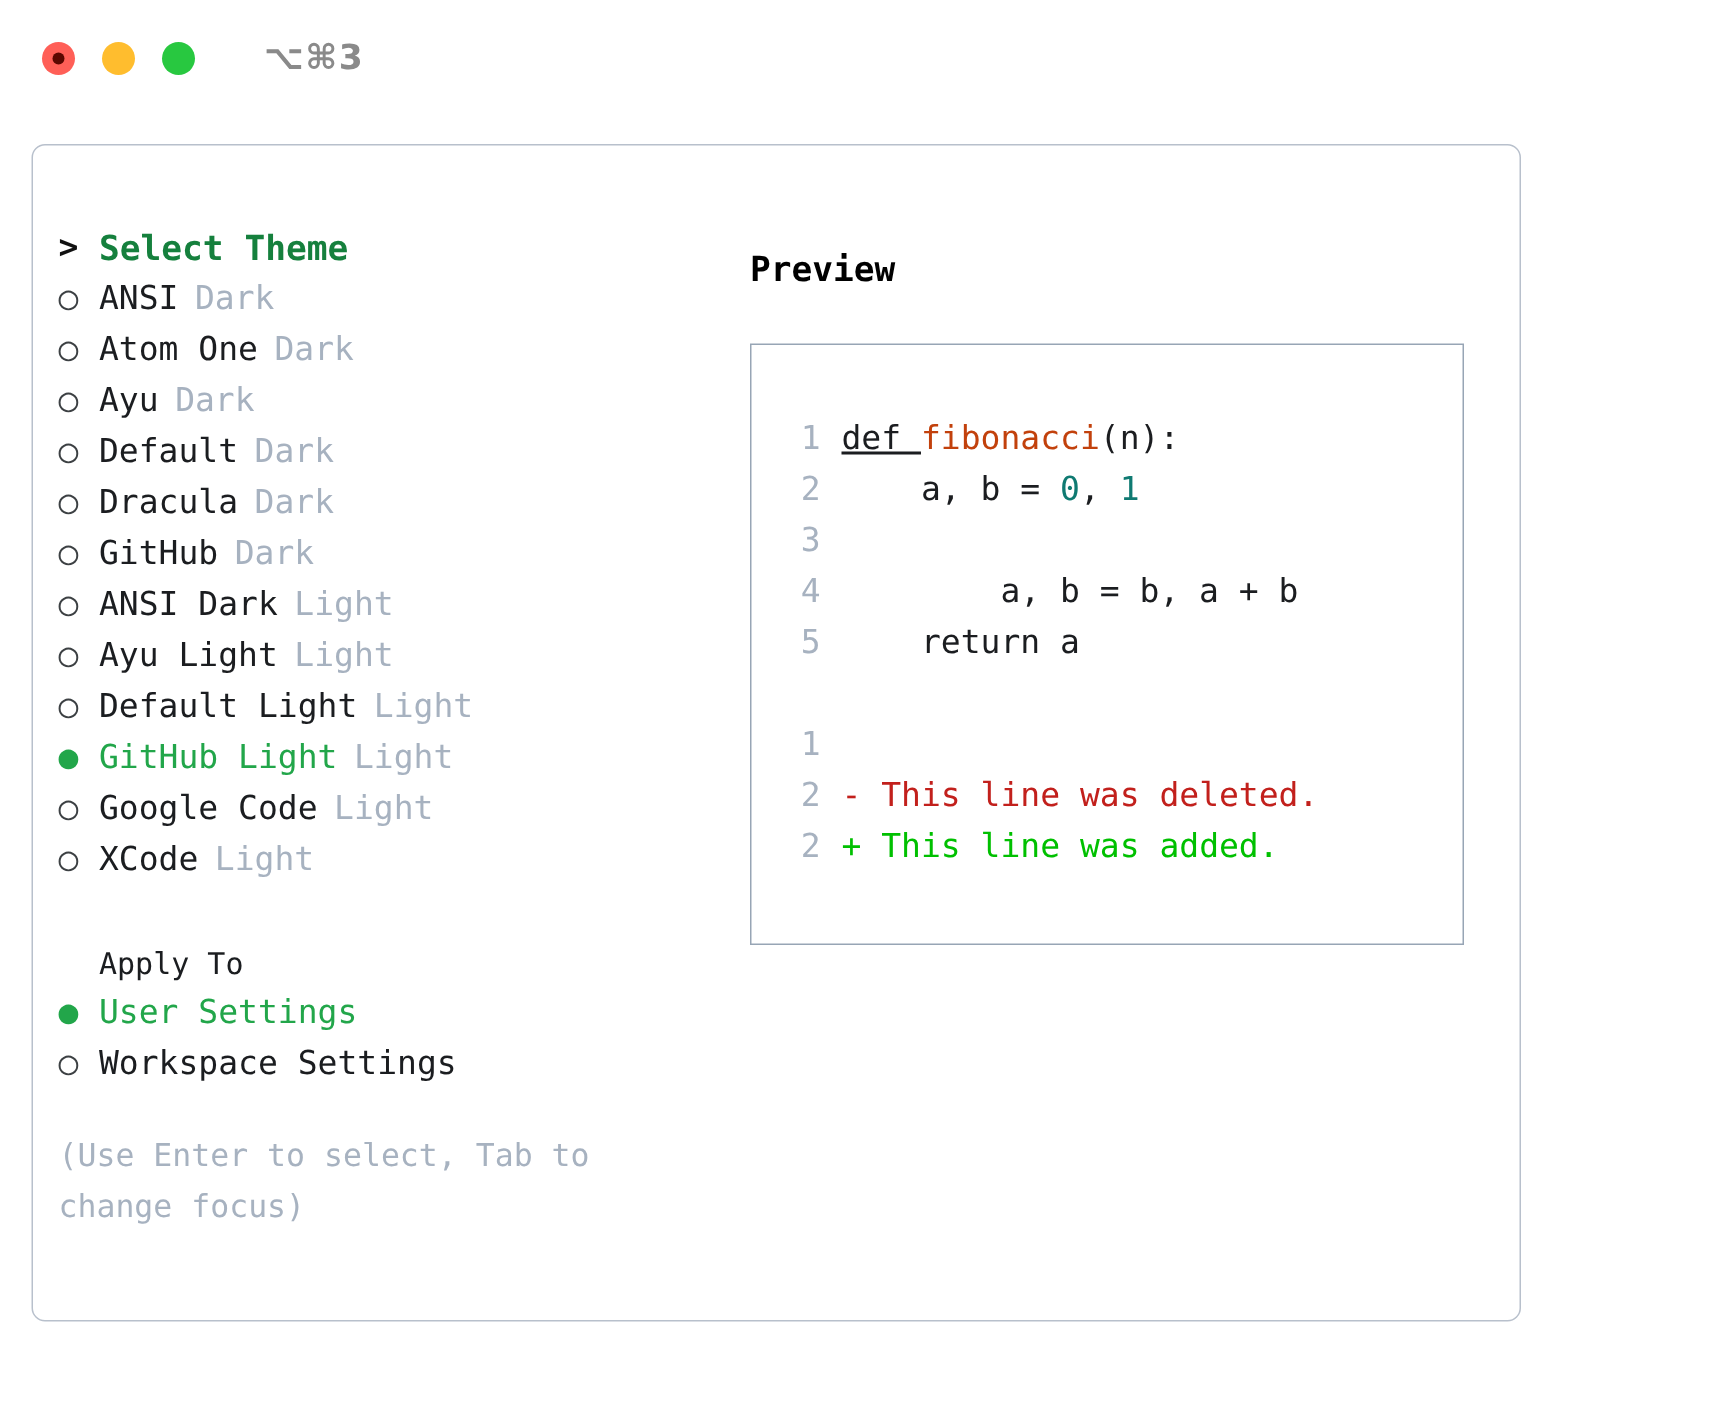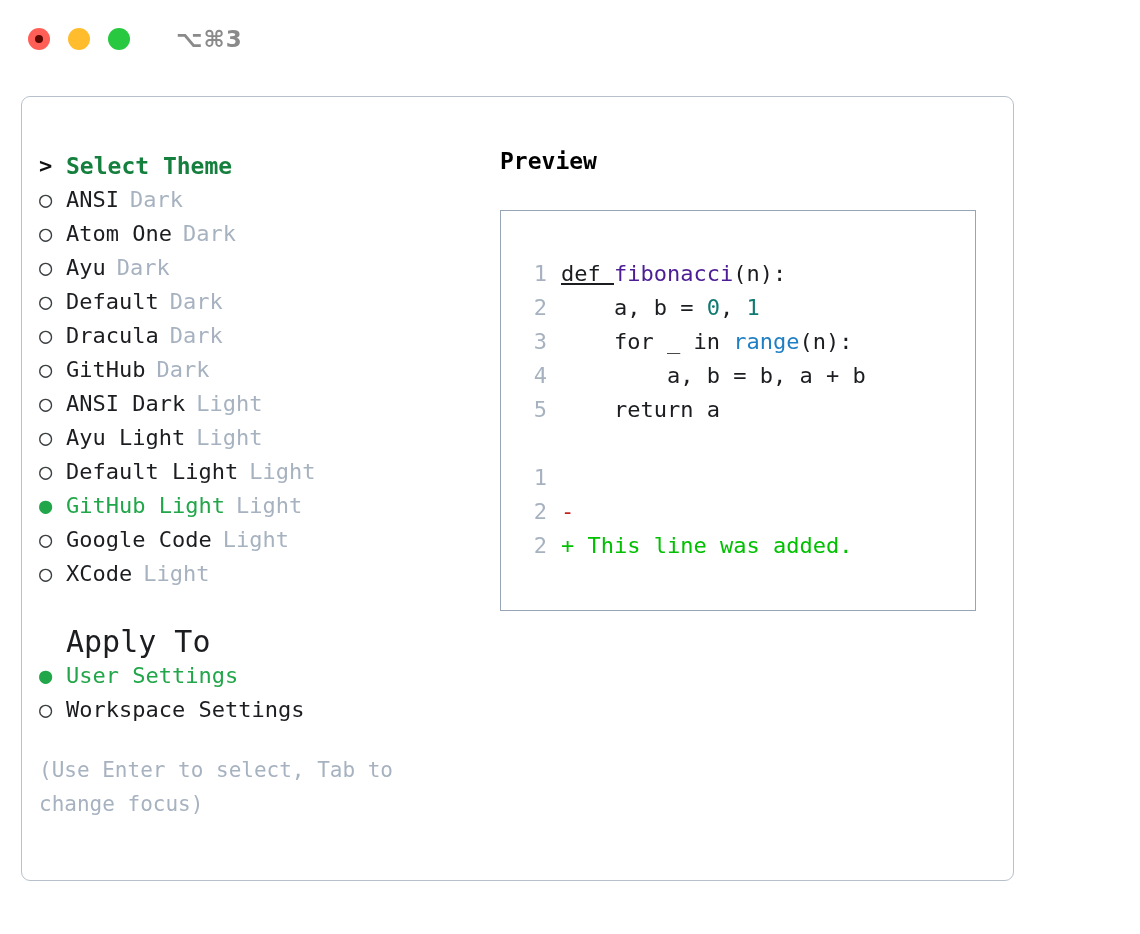--- a/index.html
+++ b/index.html
@@ -109,41 +109,41 @@
     font-size: 23px;
     font-weight: bold;
     color: #15803d;
   }
 
   .theme-name { color: #1b1d20; }
   .theme-name.selected { color: #22a64a; }
   .theme-variant { color: #a7b2c0; margin-left: 11px; }
 
   .apply-head {
-    font-size: 30px;
+    font-size: 20px;
     color: #1b1d20;
   }
   .apply-name { color: #1b1d20; }
   .apply-name.selected { color: #22a64a; }
 
   .spacer { height: 34px; }
 
   .hint {
     margin-top: 26px;
     font-size: 21px;
     line-height: 34px;
     color: #a7b2c0;
     width: 410px;
   }
 
   
   .right-col {
     position: absolute;
     left: 478px;
-    top: 51px;
+    top: 70px;
     width: 490px;
   }
   .preview-title {
     font-size: 23px;
     font-weight: bold;
     color: #000000;
     margin-bottom: 36px;
   }
   .preview-box {
     width: 476px;
@@ -164,21 +164,21 @@
   .lineno {
     flex: 0 0 30px;
     width: 30px;
     text-align: right;
     color: #a7b2c0;
     margin-right: 14px;
   }
   .code-text { color: #1b1d20; }
 
   .tok-def      { color: #1b1d20; text-decoration: underline; }
-  .tok-func     { color: #4c1d95; }
+  .tok-func     { color: #c2410c; }
   .tok-num      { color: #0f7a72; }
   .tok-builtin  { color: #1f7fc4; }
   .tok-plain    { color: #1b1d20; }
 
   .diff-context { color: #8d8d8d; }
   .diff-del     { color: #c2201c; }
   .diff-add     { color: #00c000; }
 
   .blank-line { height: 34px; }
 </style>
@@ -289,28 +289,28 @@
 
         <div class="hint">(Use Enter to select, Tab to change focus)</div>
       </div>
 
       <div class="right-col">
         <div class="preview-title">Preview</div>
         <div class="preview-box">
           <div id="code-block">
               <div class="code-line"><span class="lineno">1</span><span class="code-text"><span class="tok-def">def </span><span class="tok-func">fibonacci</span><span class="tok-plain">(n):</span></span></div>
               <div class="code-line"><span class="lineno">2</span><span class="code-text"><span class="tok-plain">    a, b = </span><span class="tok-num">0</span><span class="tok-plain">, </span><span class="tok-num">1</span></span></div>
-              <div class="code-line"><span class="lineno">3</span><span class="code-text"><span class="tok-plain">    for _ in </span><span class="tok-builtin">range</span><span class="tok-plain">(n):</span></span></div>
+              <div class="code-line"><span class="lineno">3</span></div>
               <div class="code-line"><span class="lineno">4</span><span class="code-text"><span class="tok-plain">        a, b = b, a + b</span></span></div>
               <div class="code-line"><span class="lineno">5</span><span class="code-text"><span class="tok-plain">    return a</span></span></div>
             </div>
           <div class="blank-line"></div>
           <div id="diff-block">
               <div class="code-line"><span class="lineno">1</span><span class="diff-context">  </span></div>
-              <div class="code-line"><span class="lineno">2</span><span class="diff-del">- </span></div>
+              <div class="code-line"><span class="lineno">2</span><span class="diff-del">- </span><span class="diff-del">This line was deleted.</span></div>
               <div class="code-line"><span class="lineno">2</span><span class="diff-add">+ </span><span class="diff-add">This line was added.</span></div>
             </div>
         </div>
       </div>
 
     </div>
   </div>
 </div>
 
 </body></html>

